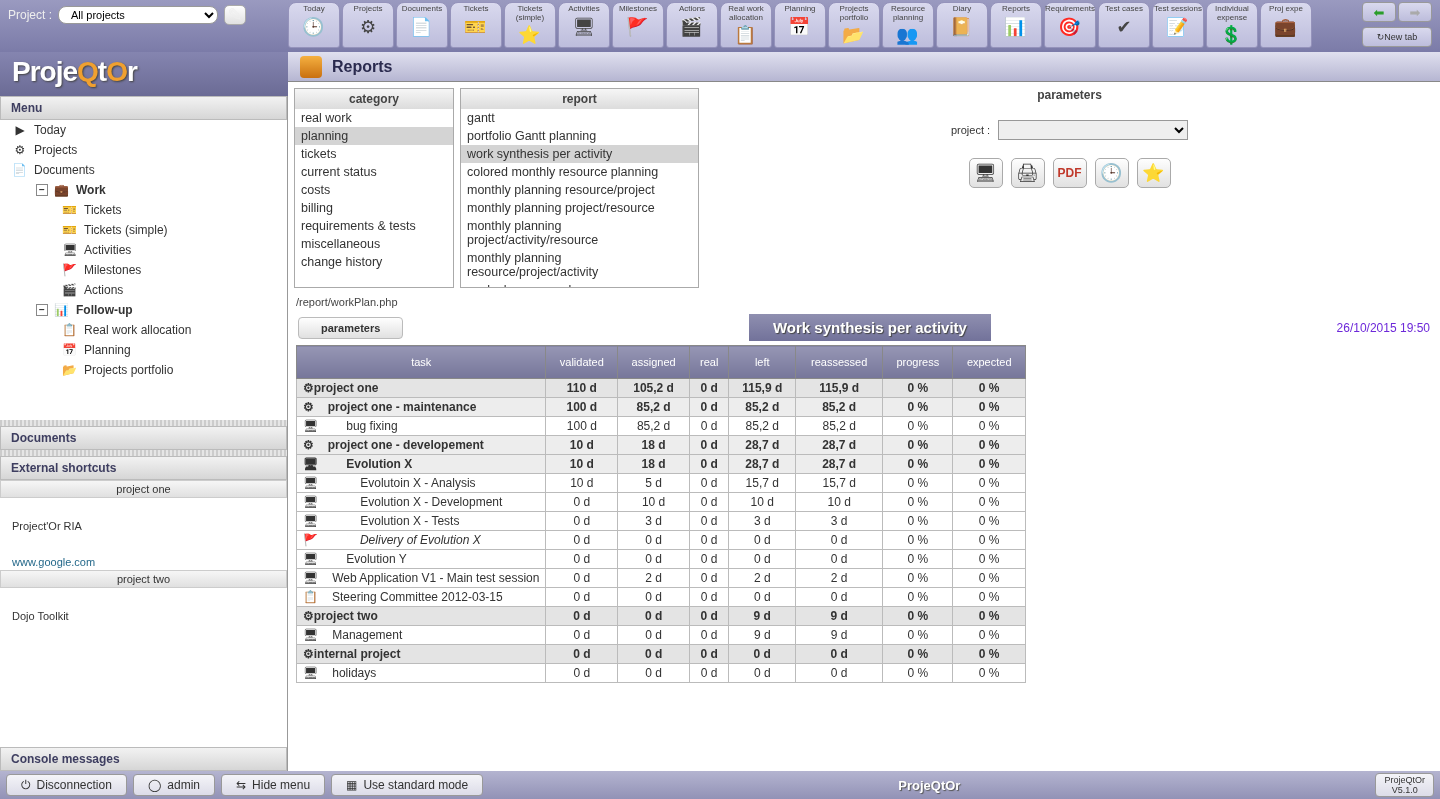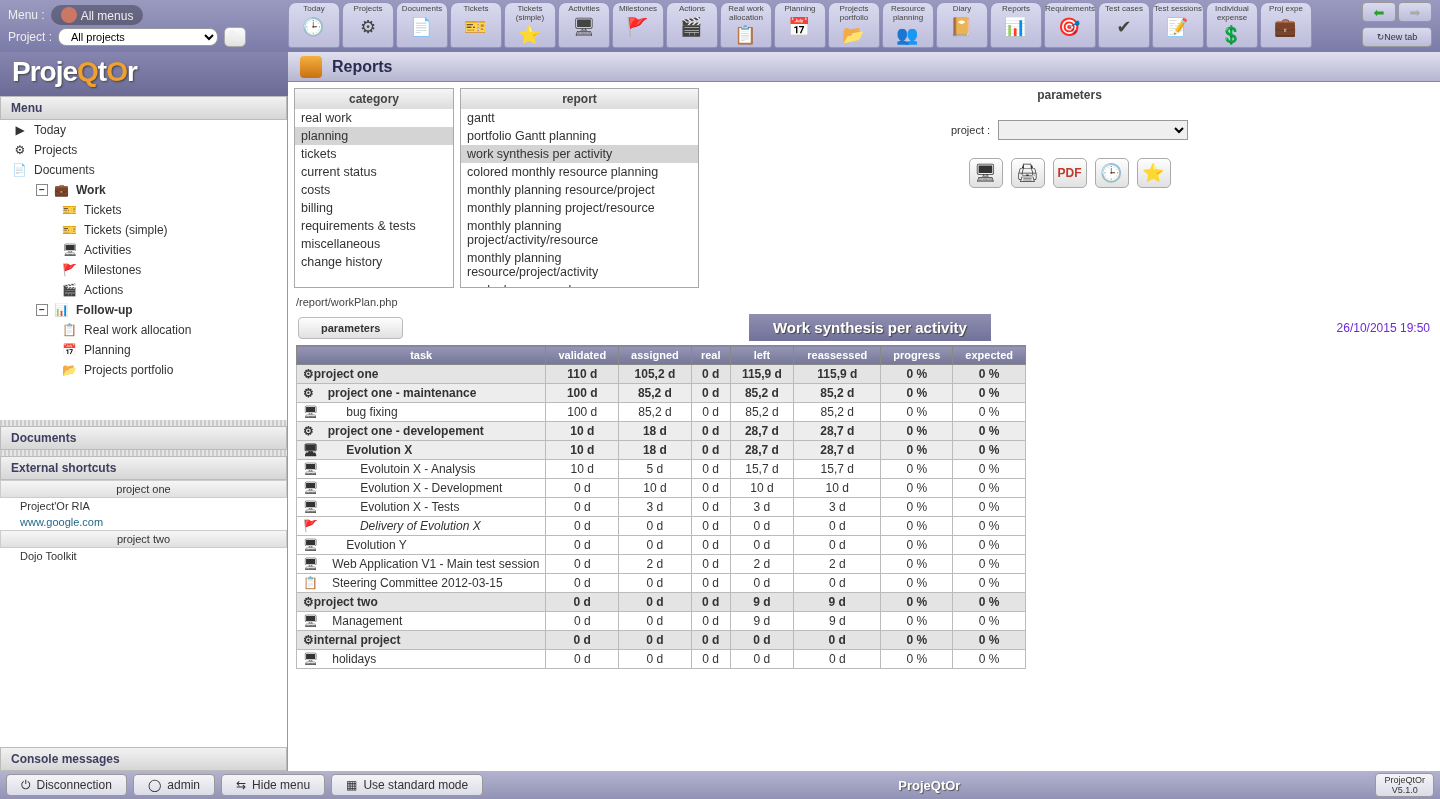--- a/index.html
+++ b/index.html
@@ -23,21 +23,21 @@
 .side-header { background: linear-gradient(#f2f2f2,#d6d6d6); border: 1px solid #bbb; padding: 4px 10px; font-size: 12px; color: #3e3e60; font-weight: bold; }
 .tree { flex: 0 0 auto; height: 300px; overflow-y: auto; background: #fff; }
 .tree-item { display: flex; align-items: center; gap: 6px; padding: 3px 8px; cursor: pointer; font-size: 12px; }
 .tree-item.l1 { padding-left: 12px; }
 .tree-item.l2 { padding-left: 36px; font-weight: bold; }
 .tree-item.l3 { padding-left: 62px; }
 .expander { width: 12px; height: 12px; border: 1px solid #888; background: #fff; display: inline-flex; align-items: center; justify-content: center; font-size: 10px; line-height: 10px; }
 .tree-ic { width: 16px; height: 14px; display: inline-flex; align-items: center; justify-content: center; font-size: 12px; }
 .shortcuts { background: #fff; flex: 1; overflow-y: auto; }
 .sc-group { background: linear-gradient(#f6f6f6,#e0e0e0); border: 1px solid #ccc; text-align: center; padding: 2px; font-size: 11px; }
-.sc-link { padding: 2px 20px; font-size: 11px; cursor: pointer; }
+.sc-link { padding: 2px 12px; font-size: 11px; cursor: pointer; margin-top: 20px; }
 .sc-link a { color: #24688a; text-decoration: none; }
 .content { flex: 1; background: #fff; display: flex; flex-direction: column; overflow: hidden; }
 .page-title { height: 30px; background: linear-gradient(#e0e0ef,#b6b6d2); border-bottom: 1px solid #888; display: flex; align-items: center; padding: 0 12px; font-size: 16px; font-weight: bold; color: #2b2b4f; gap: 10px; }
 .page-title .picon { width: 22px; height: 22px; background: linear-gradient(#f5b040,#c97010); border-radius: 4px; }
 .selectors { display: flex; gap: 6px; padding: 6px; }
 .listbox { border: 1px solid #aaa; background: #fff; overflow-y: auto; position: relative; }
 .listbox .lh { background: linear-gradient(#f6f6f6,#dcdcdc); text-align: center; padding: 3px; font-size: 12px; font-weight: bold; color: #444; position: sticky; top: 0; }
 .listbox .li { padding: 2px 6px; font-size: 12.5px; cursor: pointer; }
 .listbox .li.sel { background: #d4d4d4; }
 .cat-box { width: 160px; height: 200px; }
@@ -48,44 +48,40 @@
 .param-row select { width: 190px; height: 20px; border: 1px solid #999; }
 .action-btns { display: flex; justify-content: center; gap: 8px; }
 .abtn { width: 34px; height: 30px; border: 1px solid #aaa; border-radius: 5px; background: linear-gradient(#fefefe,#e1e1e1); display: flex; align-items: center; justify-content: center; font-size: 18px; cursor: pointer; }
 .report-path { padding: 2px 8px; font-size: 11px; color: #444; }
 .rpt-head { display: flex; align-items: center; padding: 4px 10px; }
 .param-btn { background: linear-gradient(#fefefe,#e0e0e0); border: 1px solid #bbb; border-radius: 4px; padding: 4px 22px; font-size: 11px; font-weight: bold; cursor: pointer; }
 .rpt-title { margin-left: auto; margin-right: auto; background: linear-gradient(#8f8fb0,#72729a); color: #fff; font-size: 15px; font-weight: bold; padding: 5px 24px; text-shadow: 1px 1px 1px #444; }
 .timestamp { font-size: 12px; color: #6d28d9; }
 .tablewrap { padding: 0 8px 10px 8px; overflow: auto; flex: 1; }
 table.data { border-collapse: collapse; width: 730px; }
-table.data th { background: linear-gradient(#9696b4,#76769a); color: #fff; font-size: 11px; padding: 3px 6px; border: 1px solid #888; font-weight: bold; }
+table.data th { background: linear-gradient(#9696b4,#76769a); color: #fff; font-size: 11px; padding: 10px 6px; border: 1px solid #888; font-weight: normal; }
 table.data td { border: 1px solid #bbb; padding: 2px 6px; font-size: 12px; text-align: center; white-space: nowrap; }
 table.data td.task { text-align: left; }
 tr.bold td { font-weight: bold; background: #e4e4e4; }
 tr.sub td { font-weight: bold; background: #ededed; }
 tr.norm td { background: #fff; }
 .ind { display: inline-block; }
 .row-ic { width: 14px; text-align: center; }
 .bottombar { position: absolute; bottom: 0; left: 0; right: 0; height: 28px; background: linear-gradient(#b4b4d0,#9292b6); display: flex; align-items: center; gap: 6px; padding: 0 6px; font-size: 12px; color: #333; }
 .bbtn { display: flex; align-items: center; gap: 6px; background: linear-gradient(#f4f4f8,#dcdce8); border: 1px solid #999; border-radius: 4px; padding: 2px 14px; height: 22px; cursor: pointer; }
 .bcenter { flex: 1; text-align: center; color: #fff; font-weight: bold; font-size: 13px; text-shadow: 1px 1px 1px #555; }
 .version { background: linear-gradient(#f4f4f8,#dcdce8); border: 1px solid #999; border-radius: 4px; padding: 1px 8px; font-size: 9px; text-align: center; line-height: 10px; }
 .splitter { height: 6px; background: repeating-linear-gradient(90deg,#ccc,#ccc 2px,#e6e6e6 2px,#e6e6e6 4px); cursor: row-resize; }
 </style>
 </head>
 <body>
 
 <div class="topbar">
   <div class="topleft">
     <div class="row">
-      <span>Menu :</span>
-      <span class="allmenus"><span class="ticon"></span><span>All menus</span></span>
-    </div>
-    <div class="row">
       <span>Project :</span>
       <select class="sel"><option>All projects</option></select>
       <span class="abtn" style="width:22px;height:20px">✎</span>
     </div>
   </div>
   <div class="toolbar" id="toolbar">
       <div class="tbtn">
         <div>Today</div>
         <div class="ic">🕒</div>
       </div>

